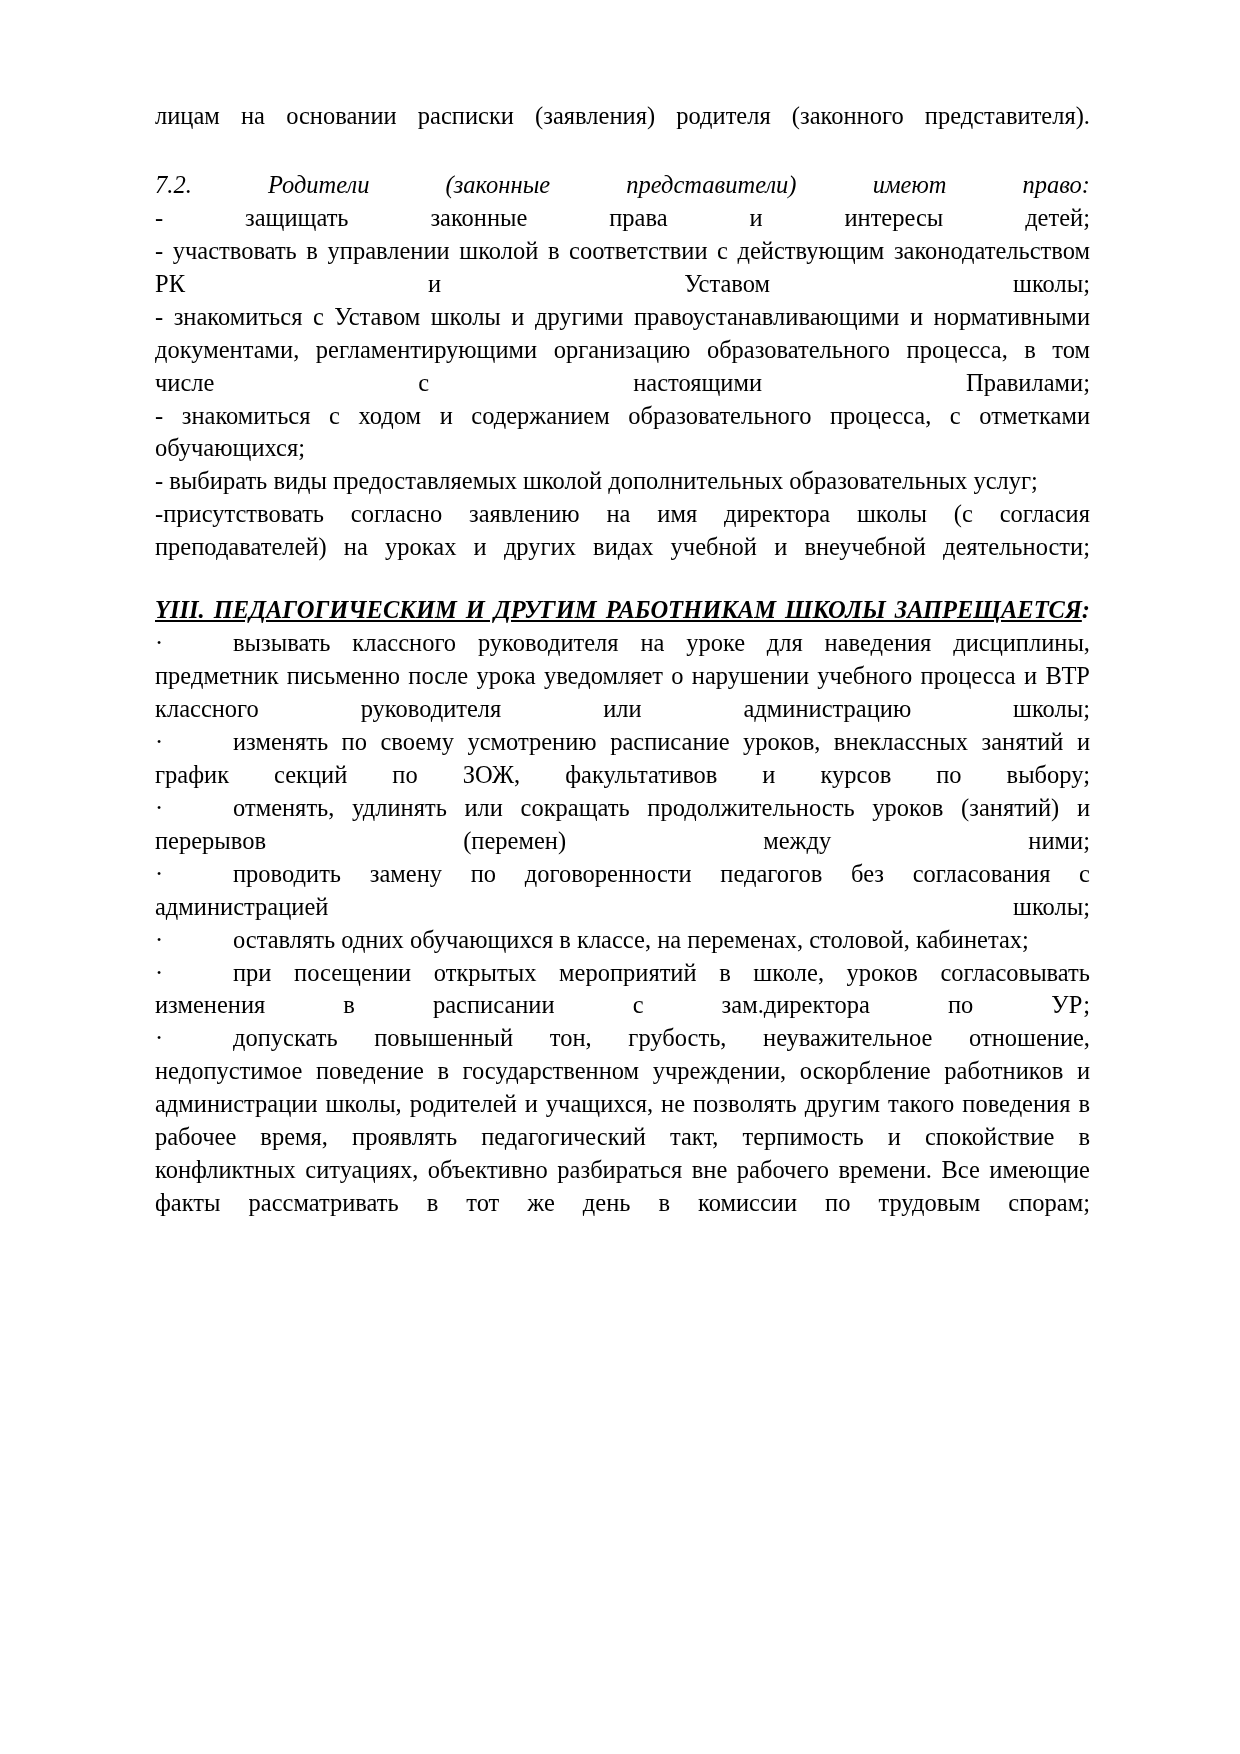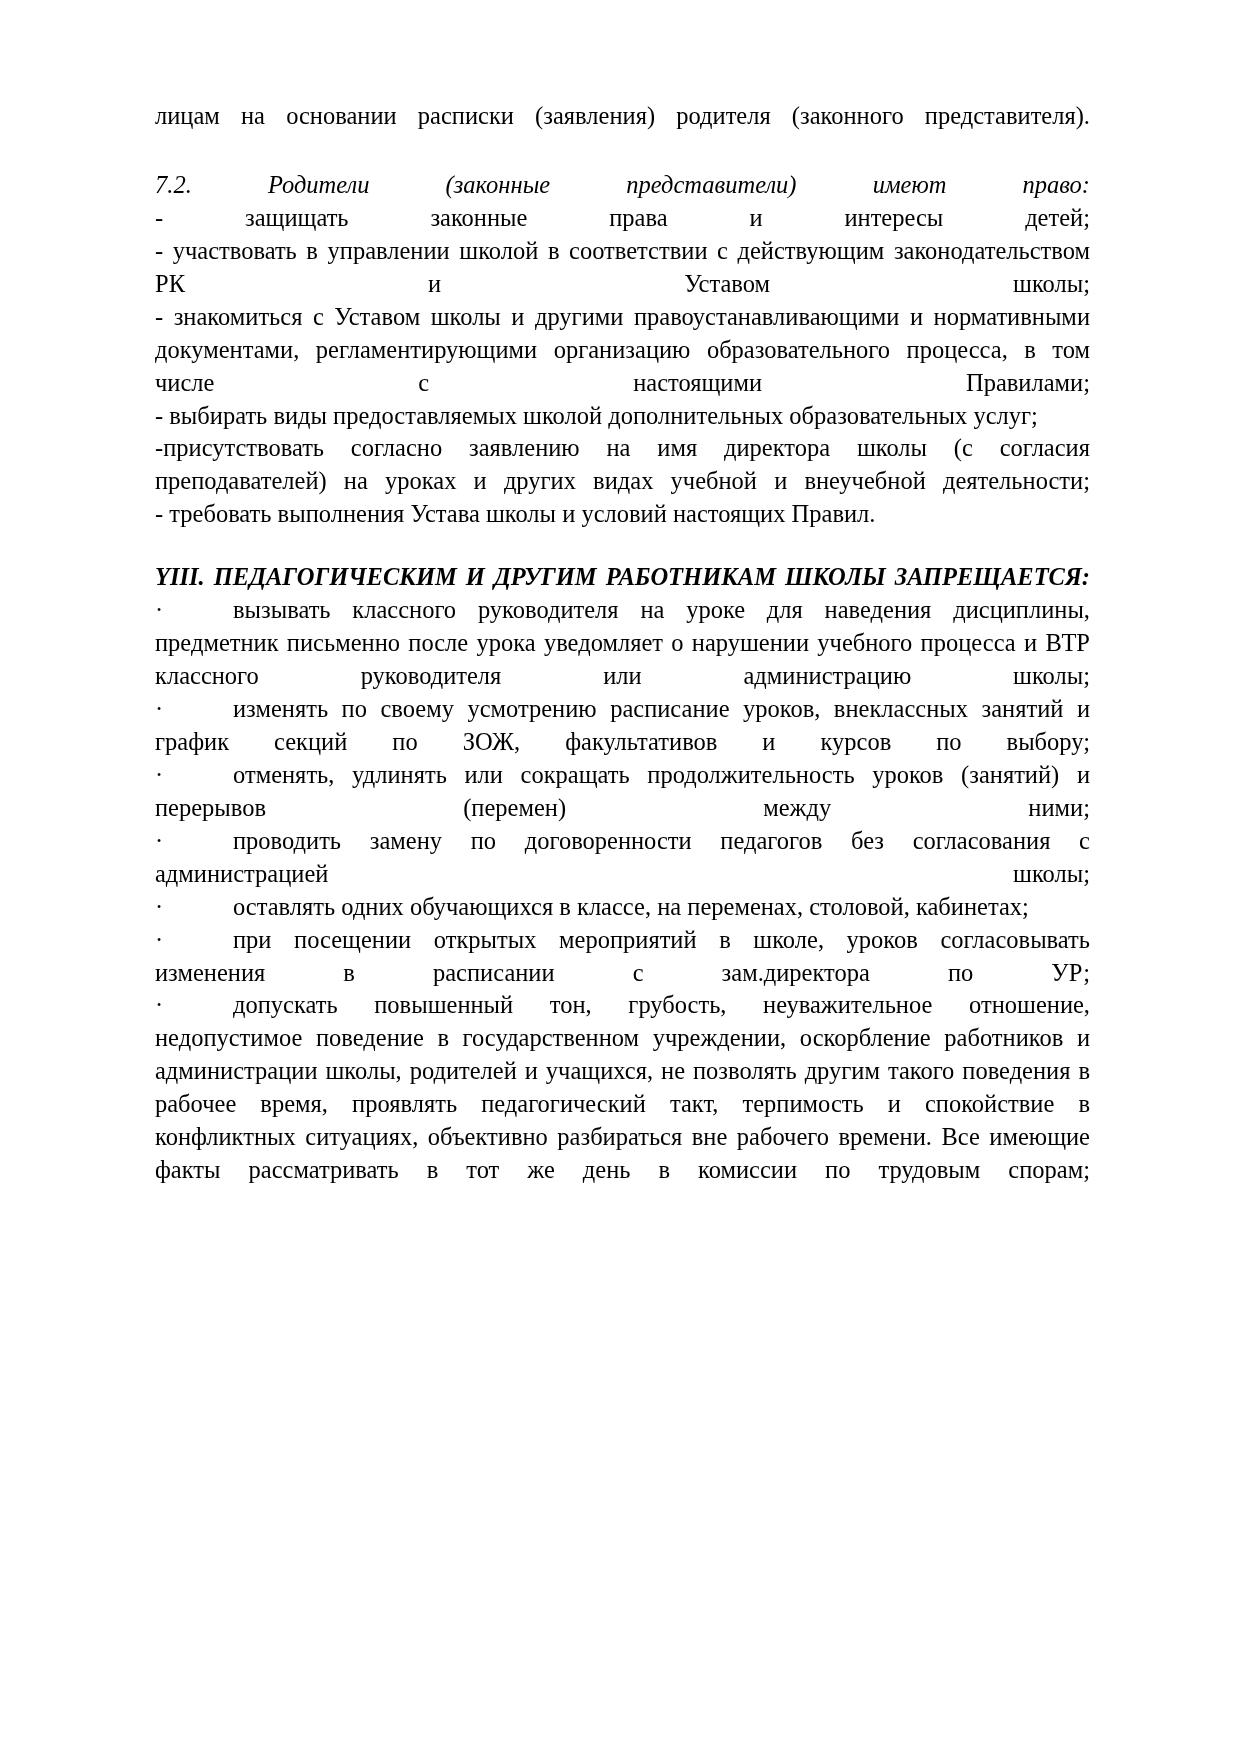--- a/index.html
+++ b/index.html
@@ -52,41 +52,42 @@
     height: 36px;
   }
   .spacer-md {
     height: 30px;
   }
   .sect-heading {
     font-weight: bold;
     font-style: italic;
     text-align: justify;
     text-align-last: justify;
+    text-decoration: underline;
   }
 </style>
 </head>
 <body>
 
 <div class="page">
   <div class="doc-body">
 
     <p class="para">лицам на основании расписки (заявления) родителя (законного представителя).</p>
 
 
     <div class="spacer-lg"></div>
 
     <p class="heading">7.2. Родители (законные представители) имеют право:</p>
 
     <p class="para">- защищать законные права и интересы детей;</p>
     <p class="para">- участвовать в управлении школой в соответствии с действующим законодательством РК и Уставом школы;</p>
     <p class="para">- знакомиться с Уставом школы и другими правоустанавливающими и нормативными документами, регламентирующими организацию образовательного процесса, в том числе с настоящими Правилами;</p>
+    <p class="para">- знакомиться с ходом и содержанием образовательного процесса, с отметками обучающихся;</p>
     <p class="para-last-left">- выбирать виды предоставляемых школой дополнительных образовательных услуг;</p>
     <p class="para">-присутствовать согласно заявлению на имя директора школы (с согласия преподавателей) на уроках и других видах учебной и внеучебной деятельности;</p>
-    <p class="para-last-left">- требовать выполнения Устава школы и условий настоящих Правил.</p>
 
     <div class="spacer-md"></div>
 
     <p class="sect-heading"><span>YIII. ПЕДАГОГИЧЕСКИМ И ДРУГИМ РАБОТНИКАМ ШКОЛЫ ЗАПРЕЩАЕТСЯ</span><span class="heading-plain" style="float:right">:</span></p>
 
     <p class="para"><span class="indent">·</span><span>вызывать классного руководителя на уроке для наведения дисциплины, предметник письменно после урока уведомляет о нарушении учебного процесса и ВТР классного руководителя или администрацию школы;</span></p>
 
     <p class="para"><span class="indent">·</span><span>изменять по своему усмотрению расписание уроков, внеклассных занятий и график секций по ЗОЖ, факультативов и курсов по выбору;</span></p>
 
     <p class="para"><span class="indent">·</span><span>отменять, удлинять или сокращать продолжительность уроков (занятий) и перерывов (перемен) между ними;</span></p>

